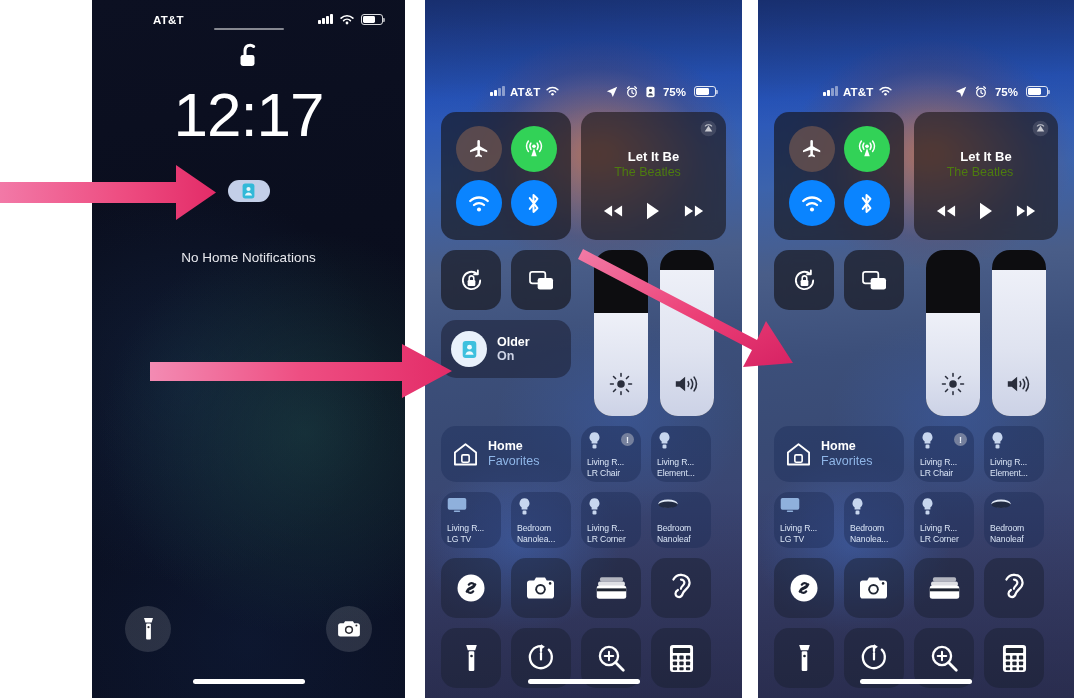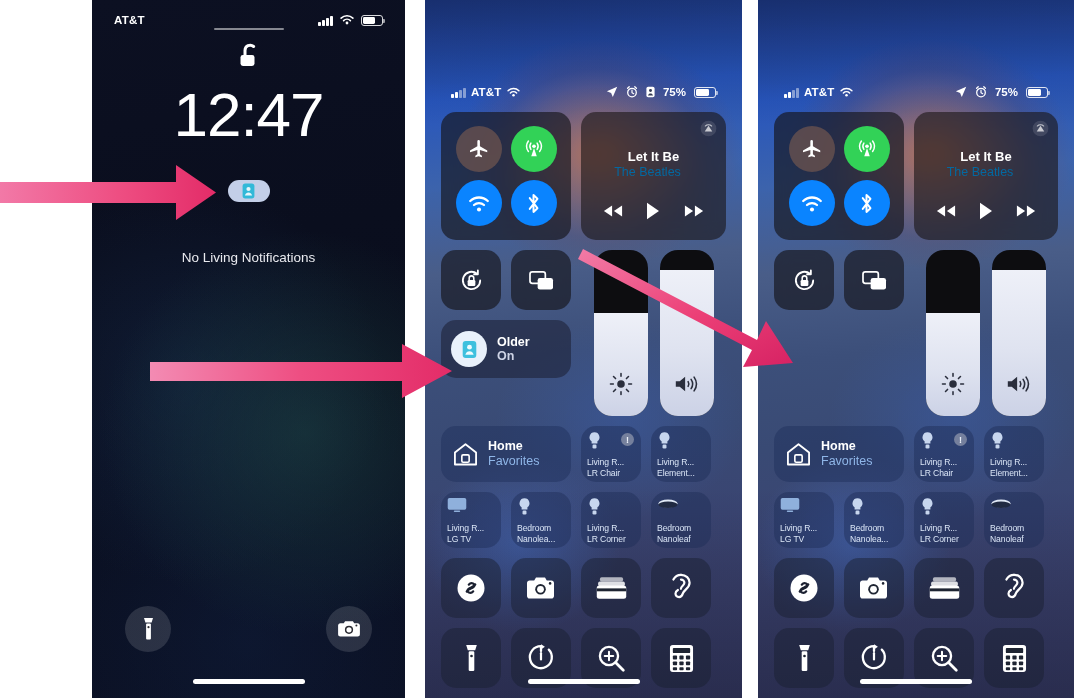--- a/index.html
+++ b/index.html
@@ -36,21 +36,21 @@
       linear-gradient(175deg,#1e3a86 0%,#2a56b8 14%,#3e63a8 26%,#4a5d86 38%,#3d4f78 50%,#3a4a72 62%,#3b4570 74%,#3a4068 86%,#383c62 100%);
     filter: saturate(1.05);
   }
   .wall-cc::after {
     content:""; position:absolute; inset:0;
     background: linear-gradient(180deg, rgba(10,14,30,.25) 0%, rgba(10,14,30,0) 18%, rgba(10,14,30,0) 70%, rgba(14,16,36,.35) 100%);
   }
 
   
   .statusbar { position:absolute; left:0; right:0; display:flex; align-items:center; color:#fff; }
-  .sb-left, .sb-right { display:flex; align-items:flex-end; gap:4px; }
+  .sb-left, .sb-right { display:flex; align-items:flex-start; gap:4px;margin-left:39px; }
   .sb-carrier { font-size:11.5px; font-weight:600; letter-spacing:.2px; }
   .sb-pct { font-size:11.5px; font-weight:600; }
   .bars { display:flex; align-items:flex-end; gap:1.5px; height:10px; }
   .bars i { display:block; width:2.6px; background:#fff; border-radius:.8px; }
   .bars i:nth-child(1){height:4px}.bars i:nth-child(2){height:6px}
   .bars i:nth-child(3){height:8px}.bars i:nth-child(4){height:10px}
   .bars.dim i:nth-child(3), .bars.dim i:nth-child(4){ opacity:.45 }
   .batt { width:22px; height:11px; border:1.4px solid rgba(255,255,255,.85); border-radius:3px; position:relative; padding:1.2px; }
   .batt::after{content:"";position:absolute;right:-3.2px;top:3px;width:1.8px;height:4px;background:rgba(255,255,255,.6);border-radius:0 1px 1px 0}
   .batt b{display:block;height:100%;background:#fff;border-radius:1.4px}
@@ -94,21 +94,21 @@
   .cbtn { width:46px; height:46px; border-radius:23px; display:flex; align-items:center; justify-content:center; }
   .cbtn-off   { background:rgba(125,92,80,.62); }
   .cbtn-green { background:#32d257; }
   .cbtn-blue  { background:#0a84ff; }
 
   
   .media { flex:1; height:128px; position:relative; padding:4px; background:rgba(26,22,24,.62); }
   .media-title { position:absolute; left:0; right:0; top:37px; text-align:center;
                  font-size:13px; font-weight:700; color:#fff; }
   .media-artist { position:absolute; left:0; right:12px; top:53px; text-align:center;
-                 font-size:12.5px; font-weight:400; color:#0369a1; }
+                 font-size:12.5px; font-weight:400; color:#4d7c0f; }
   .media-ctrls { position:absolute; left:0; right:0; bottom:16px;
                  display:flex; align-items:center; justify-content:space-around; padding:0 10px; }
   .airplay-ic { position:absolute; right:9px; top:8px; opacity:.75; }
 
   
   .smalls { width:130px; }
   .sq { width:60px; height:60px; border-radius:15px; display:flex; align-items:center; justify-content:center; }
   .sliders { flex:1; display:flex; gap:12px; justify-content:center; }
   .slider { width:54px; height:166px; border-radius:18px; position:relative;
             background:#0d0d10; overflow:hidden; }
@@ -183,31 +183,31 @@
     </div>
     <div style="position:absolute;left:50%;transform:translateX(-50%);top:28px;width:70px;height:2px;background:rgba(255,255,255,.5);border-radius:2px"></div>
 
     <div class="lock-padlock">
       <svg width="30" height="34" viewBox="0 0 30 34">
         <path d="M11 13V8.5a5.2 5.2 0 018.6-4" stroke="#fff" stroke-width="3" fill="none" stroke-linecap="round"></path>
         <rect x="6.5" y="13" width="14" height="11" rx="2.4" fill="#fff"></rect>
       </svg>
     </div>
 
-    <div class="clock">12:47</div>
+    <div class="clock">12:17</div>
 
     <div class="focus-pill">
       <svg width="13" height="16" viewBox="0 0 13 16">
         <rect x="0.6" y="0.6" width="11.8" height="14.8" rx="2.6" fill="#32b9d8"></rect>
         <circle cx="6.5" cy="6" r="2.1" fill="#e7f6fa"></circle>
         <path d="M2.9 12.6c.5-2 2-3 3.6-3s3.1 1 3.6 3z" fill="#e7f6fa"></path>
       </svg>
     </div>
 
-    <div class="no-older">No Living Notifications</div>
+    <div class="no-older">No Home Notifications</div>
 
     <div class="lock-btn" id="lock-flashlight">
       <svg width="11" height="24" viewBox="0 0 11 24">
         <path d="M1 1h9l-1.4 4.4H2.4z" fill="#fff"></path>
         <rect x="3.1" y="6.4" width="4.8" height="16" rx="1" fill="#fff"></rect>
         <circle cx="5.5" cy="10.2" r="1.1" fill="#2b2b32"></circle>
       </svg>
     </div>
     <div class="lock-btn" id="lock-camera">
       <svg width="24" height="20" viewBox="0 0 24 20">

